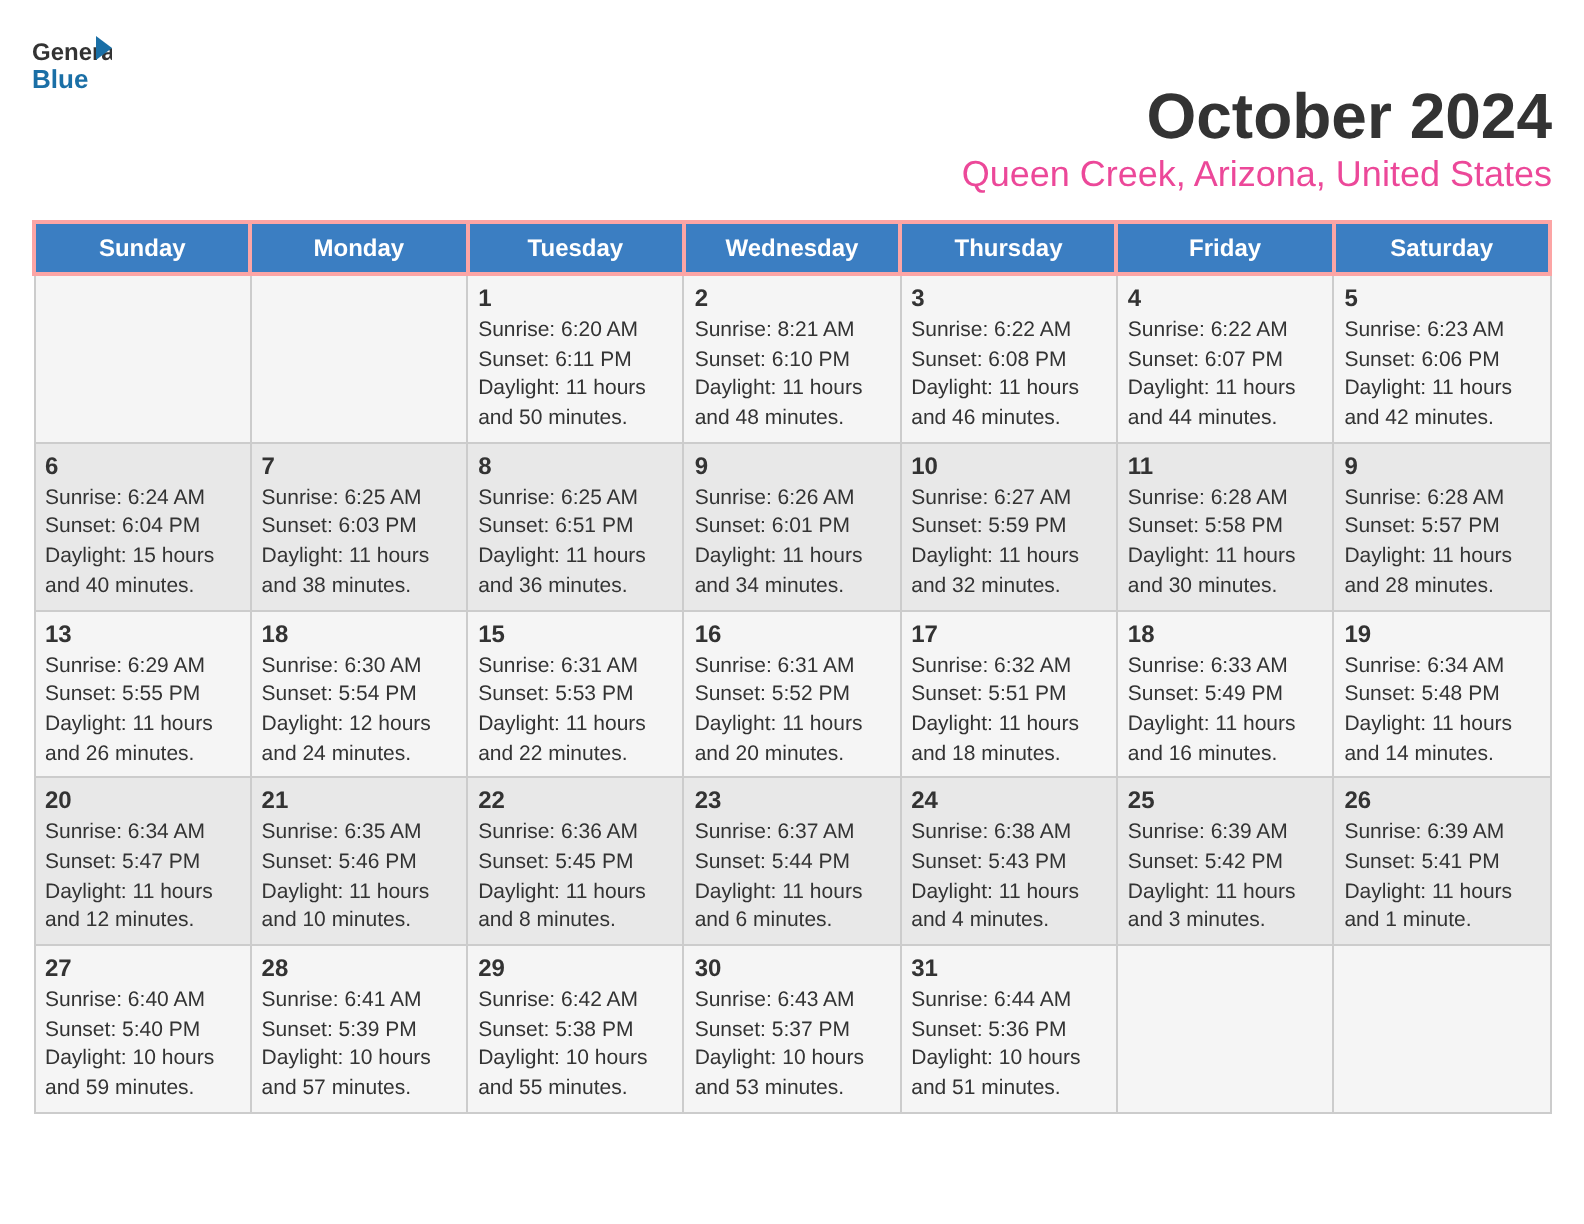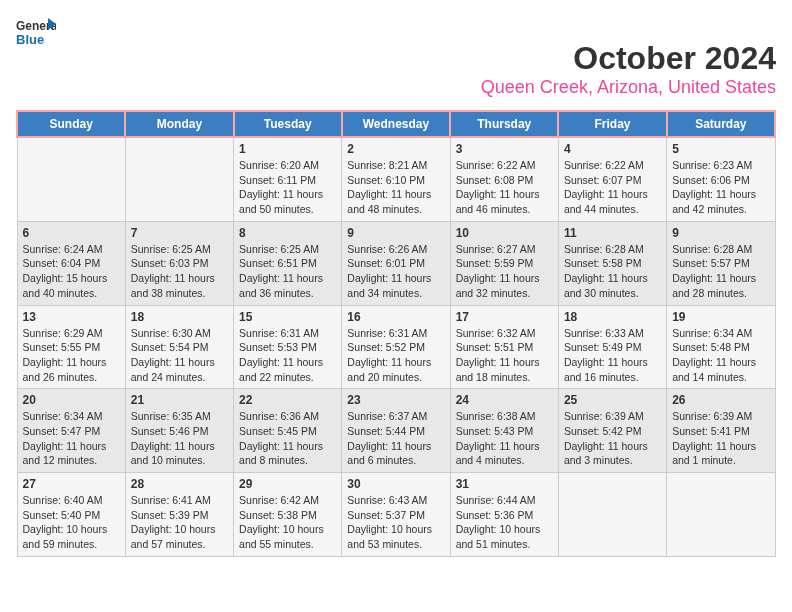--- a/index.html
+++ b/index.html
@@ -164,21 +164,21 @@
           <div class="cell-content"><span>Sunrise: 6:28 AM</span><br><span>Sunset: 5:57 PM</span><br><span>Daylight: 11 hours and 28 minutes.</span></div>
         </td>
       </tr>
       <tr>
         <td>
           <span class="day-num">13</span>
           <div class="cell-content"><span>Sunrise: 6:29 AM</span><br><span>Sunset: 5:55 PM</span><br><span>Daylight: 11 hours and 26 minutes.</span></div>
         </td>
         <td>
           <span class="day-num">18</span>
-          <div class="cell-content"><span>Sunrise: 6:30 AM</span><br><span>Sunset: 5:54 PM</span><br><span>Daylight: 11 hours and 24 minutes.</span></div>
+          <div class="cell-content"><span>Sunrise: 6:30 AM</span><br><span>Sunset: 5:54 PM</span><br><span>Daylight: 12 hours and 24 minutes.</span></div>
         </td>
         <td>
           <span class="day-num">15</span>
           <div class="cell-content"><span>Sunrise: 6:31 AM</span><br><span>Sunset: 5:53 PM</span><br><span>Daylight: 11 hours and 22 minutes.</span></div>
         </td>
         <td>
           <span class="day-num">16</span>
           <div class="cell-content"><span>Sunrise: 6:31 AM</span><br><span>Sunset: 5:52 PM</span><br><span>Daylight: 11 hours and 20 minutes.</span></div>
         </td>
         <td>

